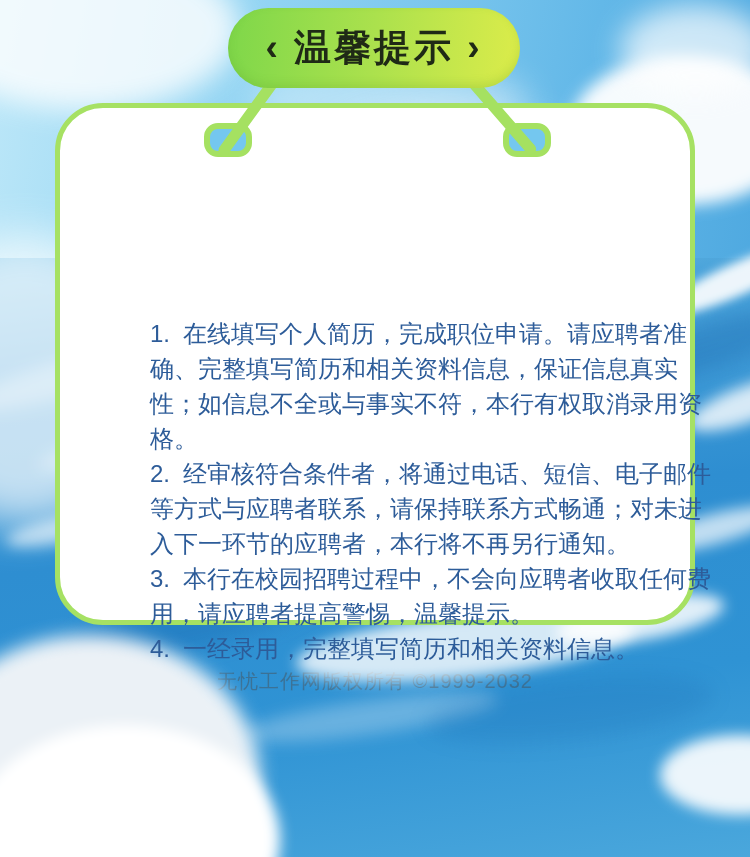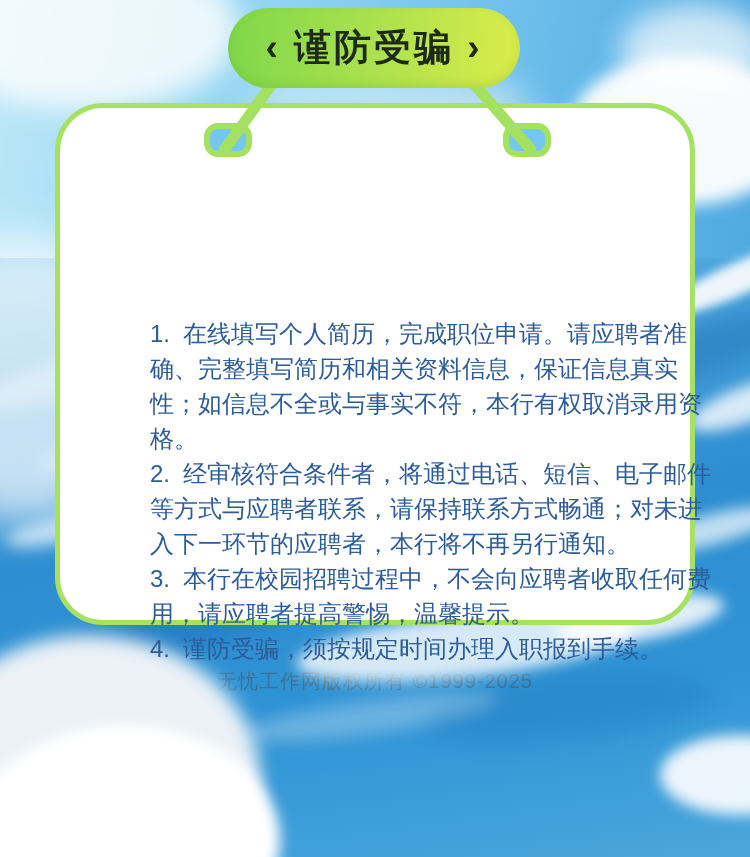--- a/index.html
+++ b/index.html
@@ -102,39 +102,39 @@
   <div class="glint g2"></div>
   <div class="glint g3"></div>
   <div class="streak s1"></div>
   <div class="streak s2"></div>
   <div class="streak s3"></div>
   <div class="foam f4"></div>
   <div class="foam f5"></div>
   <div class="foam f6"></div>
   <div class="foam f7"></div>
 
-  <div class="watermark">无忧工作网版权所有 ©1999-2025</div>
+  <div class="watermark">无忧工作网版权所有 ©1999-2032</div>
 
   <div class="foam f2"></div>
   <div class="foam f3"></div>
   <div class="foam f1"></div>
   <div class="foam f1b"></div>
   <div class="foam f8"></div>
 
   <div class="card">
     <div class="tips">
       <p class="tip-item"><span class="tip-num">1.</span><span>在线填写个人简历，完成职位申请。请应聘者准确、完整填写简历和相关资料信息，保证信息真实性；如信息不全或与事实不符，本行有权取消录用资格。</span></p>
       <p class="tip-item"><span class="tip-num">2.</span><span>经审核符合条件者，将通过电话、短信、电子邮件等方式与应聘者联系，请保持联系方式畅通；对未进入下一环节的应聘者，本行将不再另行通知。</span></p>
       <p class="tip-item"><span class="tip-num">3.</span><span>本行在校园招聘过程中，不会向应聘者收取任何费用，请应聘者提高警惕，温馨提示。</span></p>
-      <p class="tip-item"><span class="tip-num">4.</span><span>谨防受骗，须按规定时间办理入职报到手续。</span></p>
+      <p class="tip-item"><span class="tip-num">4.</span><span>一经录用，完整填写简历和相关资料信息。</span></p>
     </div>
   </div>
 
   <div class="eyelet eyelet-left"></div>
   <div class="eyelet eyelet-right"></div>
   <div class="strap strap-left"></div>
   <div class="strap strap-right"></div>
 
   <div class="badge">
-    <span class="badge-label">‹ 谨防受骗 ›</span>
+    <span class="badge-label">‹ 温馨提示 ›</span>
   </div>
 
 </div>
 
 </body></html>

